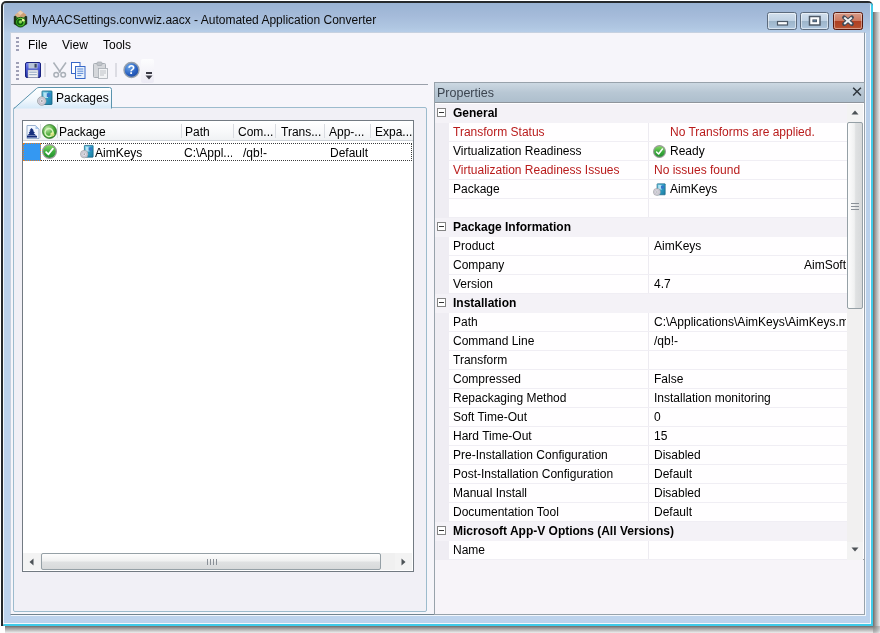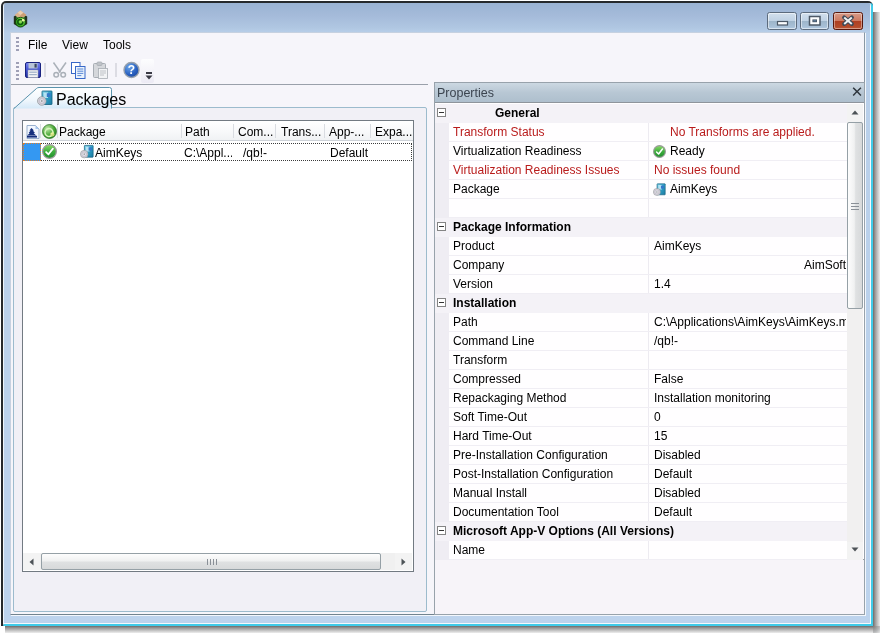--- a/index.html
+++ b/index.html
@@ -36,21 +36,21 @@
   box-shadow:1px 1px 0 rgba(248,251,254,0.9); }
 
 .menutext { font-size:12px; color:#000; height:16px; line-height:16px; }
 #mb-grip, #tb-grip { width:3px; }
 .gripdots { background:repeating-linear-gradient(180deg,#9fa0b6 0 2px,rgba(0,0,0,0) 2px 4px); }
 #toolbar-line { left:11px; top:84px; width:417px; height:1px; background:#9aa0aa; }
 
 
 #tabpage { left:13px; top:107px; width:414px; height:505px;
   background:#f1f0f6; border:1px solid #9cbbcd; border-radius:2px; }
-#tabtext { font-size:16px; color:#000; }
+#tabtext { font-size:12px; color:#000; }
 
 
 #list { left:22px; top:120px; width:392px; height:452px; background:#fff; border:1px solid #727a82; }
 #lhead { left:23px; top:121px; width:390px; height:20px;
   background:linear-gradient(180deg,#ffffff 0%,#f8f9fa 55%,#f0f2f4 100%);
   border-bottom:1px solid #cdd2d8; }
 .hsep { top:124px; width:1px; height:14px; background:#d9dce1; }
 .htext { top:124px; font-size:12px; color:#000; height:16px; line-height:16px; white-space:nowrap; }
 .rtext { top:145px; font-size:12px; color:#000; height:16px; line-height:16px; white-space:nowrap; }
 #selcell { left:23px; top:143px; width:18px; height:18px; background:#3498f2;
@@ -138,20 +138,21 @@
     <path d="M3.2 5 L7.5 7.5 L11.8 5 L11.8 15.5 L7.5 17 L3.2 15.5 Z" fill="#16270e"></path>
     <path d="M3.4 5.8 L5 5 L5 14.8 L3.4 14 Z" fill="#2e8a28"></path>
     <path d="M11.6 5.8 L10 5 L10 14.8 L11.6 14 Z" fill="#2e8a28"></path>
     <path d="M7.5 0.6 L13.4 5 L7.5 9.4 L1.6 5 Z" fill="#ddb28c"></path>
     <path d="M7.5 0.6 L13.4 5 L7.5 9.4 Z" fill="#cb9e74"></path>
     <path d="M7.5 0.6 L10.4 2.8 L7.5 5 L4.6 2.8 Z" fill="#ecceae"></path>
     <circle cx="7.5" cy="12.2" r="4.9" fill="url(#gorb)" stroke="#0c3c08" stroke-width="0.8"></circle>
     <circle cx="7.3" cy="12" r="2.5" fill="none" stroke="#0f5c0e" stroke-width="1.6"></circle>
     <circle cx="10.2" cy="10.2" r="1.4" fill="#e8fa9e"></circle>
   </svg>
+  <div class="abs" id="title">MyAACSettings.convwiz.aacx - Automated Application Converter</div>
   <svg class="abs" style="left:767px; top:11px;" width="97" height="20" viewBox="0 0 97 20">
     <defs>
       <linearGradient id="gbtn" x1="0" y1="0" x2="0" y2="1">
         <stop offset="0" stop-color="#d3e0ee"></stop>
           <stop offset="0.48" stop-color="#c0d2e4"></stop>
         <stop offset="0.52" stop-color="#9db5ca"></stop>
           <stop offset="0.85" stop-color="#a9c1d8"></stop>
         <stop offset="1" stop-color="#b6cde5"></stop>
       </linearGradient>
       <linearGradient id="gcls" x1="0" y1="0" x2="0" y2="1">
@@ -319,21 +320,21 @@
 
   <div class="abs" id="ppanel"></div>
   <div class="abs" id="phead"></div>
   <div class="abs" id="phead-text">Properties</div>
   <div class="abs" id="phead-x">✕</div>
   <div class="abs" id="pgrid"></div>
   <div class="abs" id="pgutter"></div>
   <div class="abs" id="pdivider"></div>
   <div class="abs pcat" style="top:104px;"></div>
   <div class="abs exp" style="top:108px;"></div>
-  <div class="abs pcat-t" style="left:453px; top:104px;margin-left:42px;">General</div>
+  <div class="abs pcat-t" style="left:453px; top:104px;">General</div>
   <div class="abs pname gray" style="top:123px;">Transform Status</div>
   <div class="abs pval gray" style="left:670px; top:123px; width:176px;">No Transforms are applied.</div>
   <div class="abs prow-sep" style="top:141px;"></div>
   <div class="abs pname" style="top:142px;">Virtualization Readiness</div>
   <svg class="abs" style="left:653px; top:145px;" width="13" height="13" viewBox="0 0 16 16">
       <use href="#chkicon"></use>
     </svg>
   <div class="abs pval" style="left:670px; top:142px; width:176px;">Ready</div>
   <div class="abs prow-sep" style="top:160px;"></div>
   <div class="abs pname gray" style="top:161px;">Virtualization Readiness Issues</div>
@@ -349,21 +350,21 @@
   <div class="abs pcat" style="top:218px;"></div>
   <div class="abs exp" style="top:222px;"></div>
   <div class="abs pcat-t" style="left:453px; top:218px;">Package Information</div>
   <div class="abs pname" style="top:237px;">Product</div>
   <div class="abs pval" style="left:654px; top:237px; width:192px;">AimKeys</div>
   <div class="abs prow-sep" style="top:255px;"></div>
   <div class="abs pname" style="top:256px;">Company</div>
   <div class="abs pval" style="left:654px; top:256px; width:192px;text-align:right;">AimSoft</div>
   <div class="abs prow-sep" style="top:274px;"></div>
   <div class="abs pname" style="top:275px;">Version</div>
-  <div class="abs pval" style="left:654px; top:275px; width:192px;">1.4</div>
+  <div class="abs pval" style="left:654px; top:275px; width:192px;">4.7</div>
   <div class="abs prow-sep" style="top:293px;"></div>
   <div class="abs pcat" style="top:294px;"></div>
   <div class="abs exp" style="top:298px;"></div>
   <div class="abs pcat-t" style="left:453px; top:294px;">Installation</div>
   <div class="abs pname" style="top:313px;">Path</div>
   <div class="abs pval" style="left:654px; top:313px; width:192px;">C:\Applications\AimKeys\AimKeys.msi</div>
   <div class="abs prow-sep" style="top:331px;"></div>
   <div class="abs pname" style="top:332px;">Command Line</div>
   <div class="abs pval" style="left:654px; top:332px; width:192px;">/qb!-</div>
   <div class="abs prow-sep" style="top:350px;"></div>

